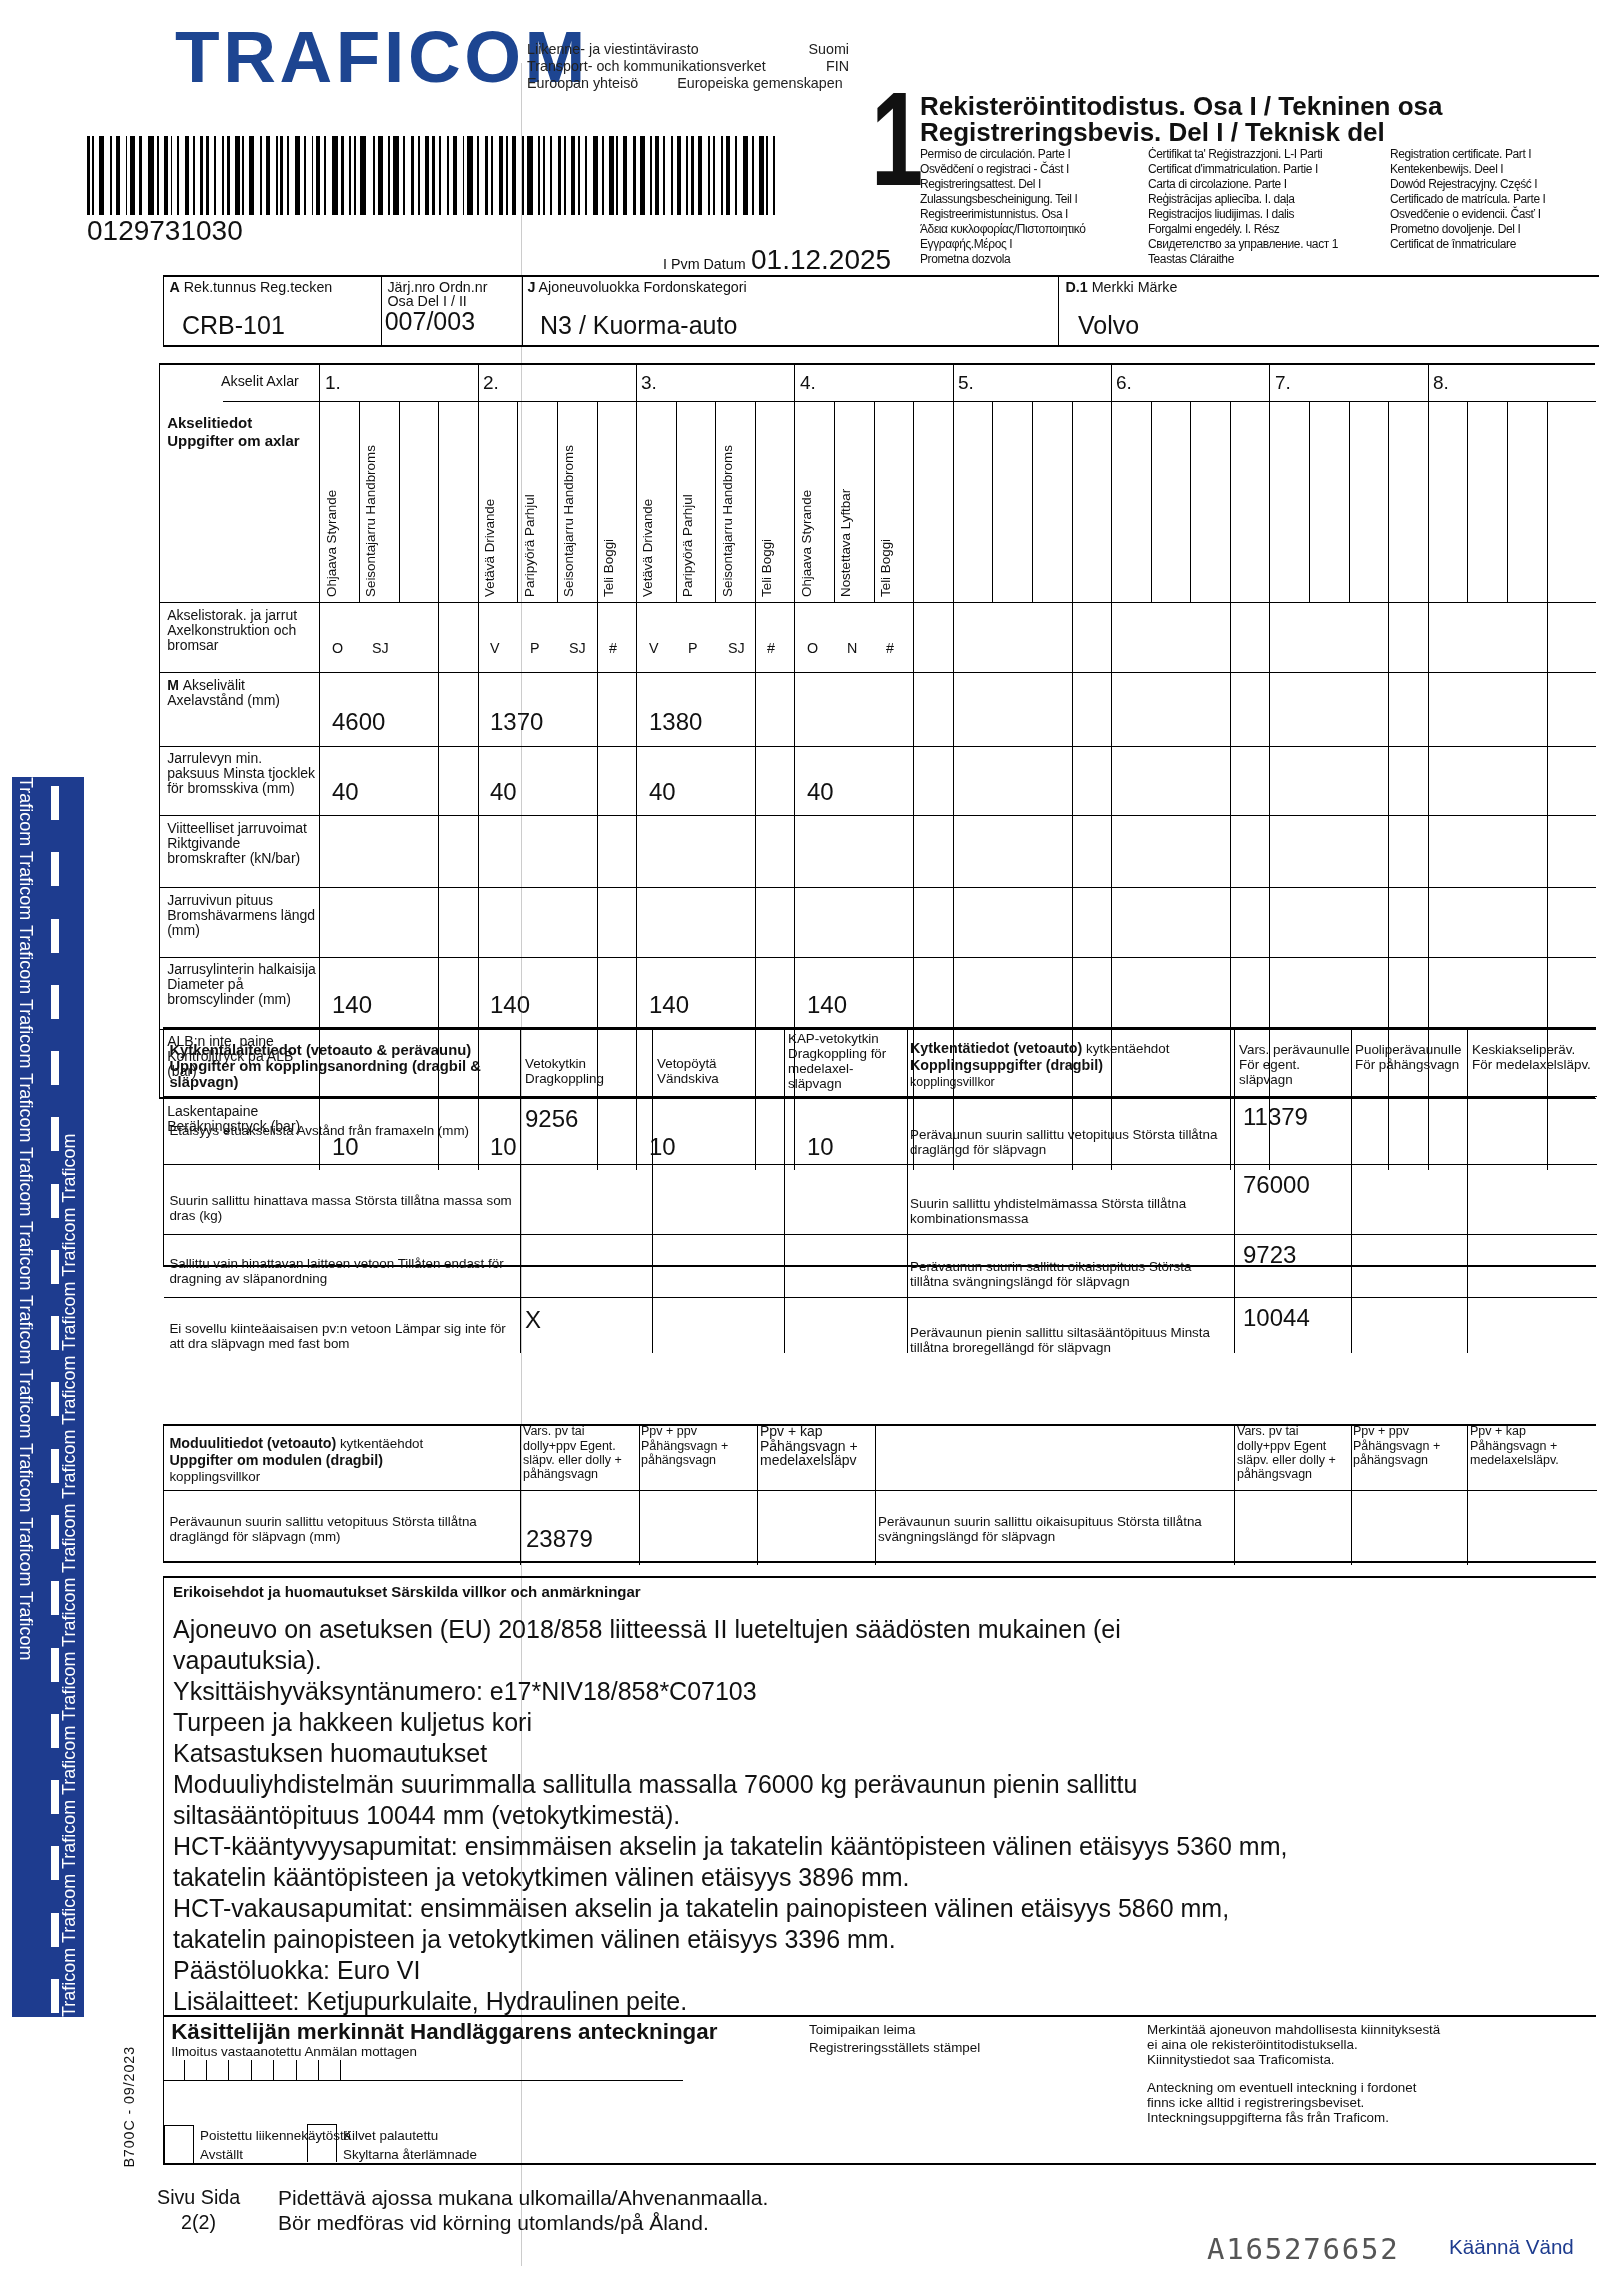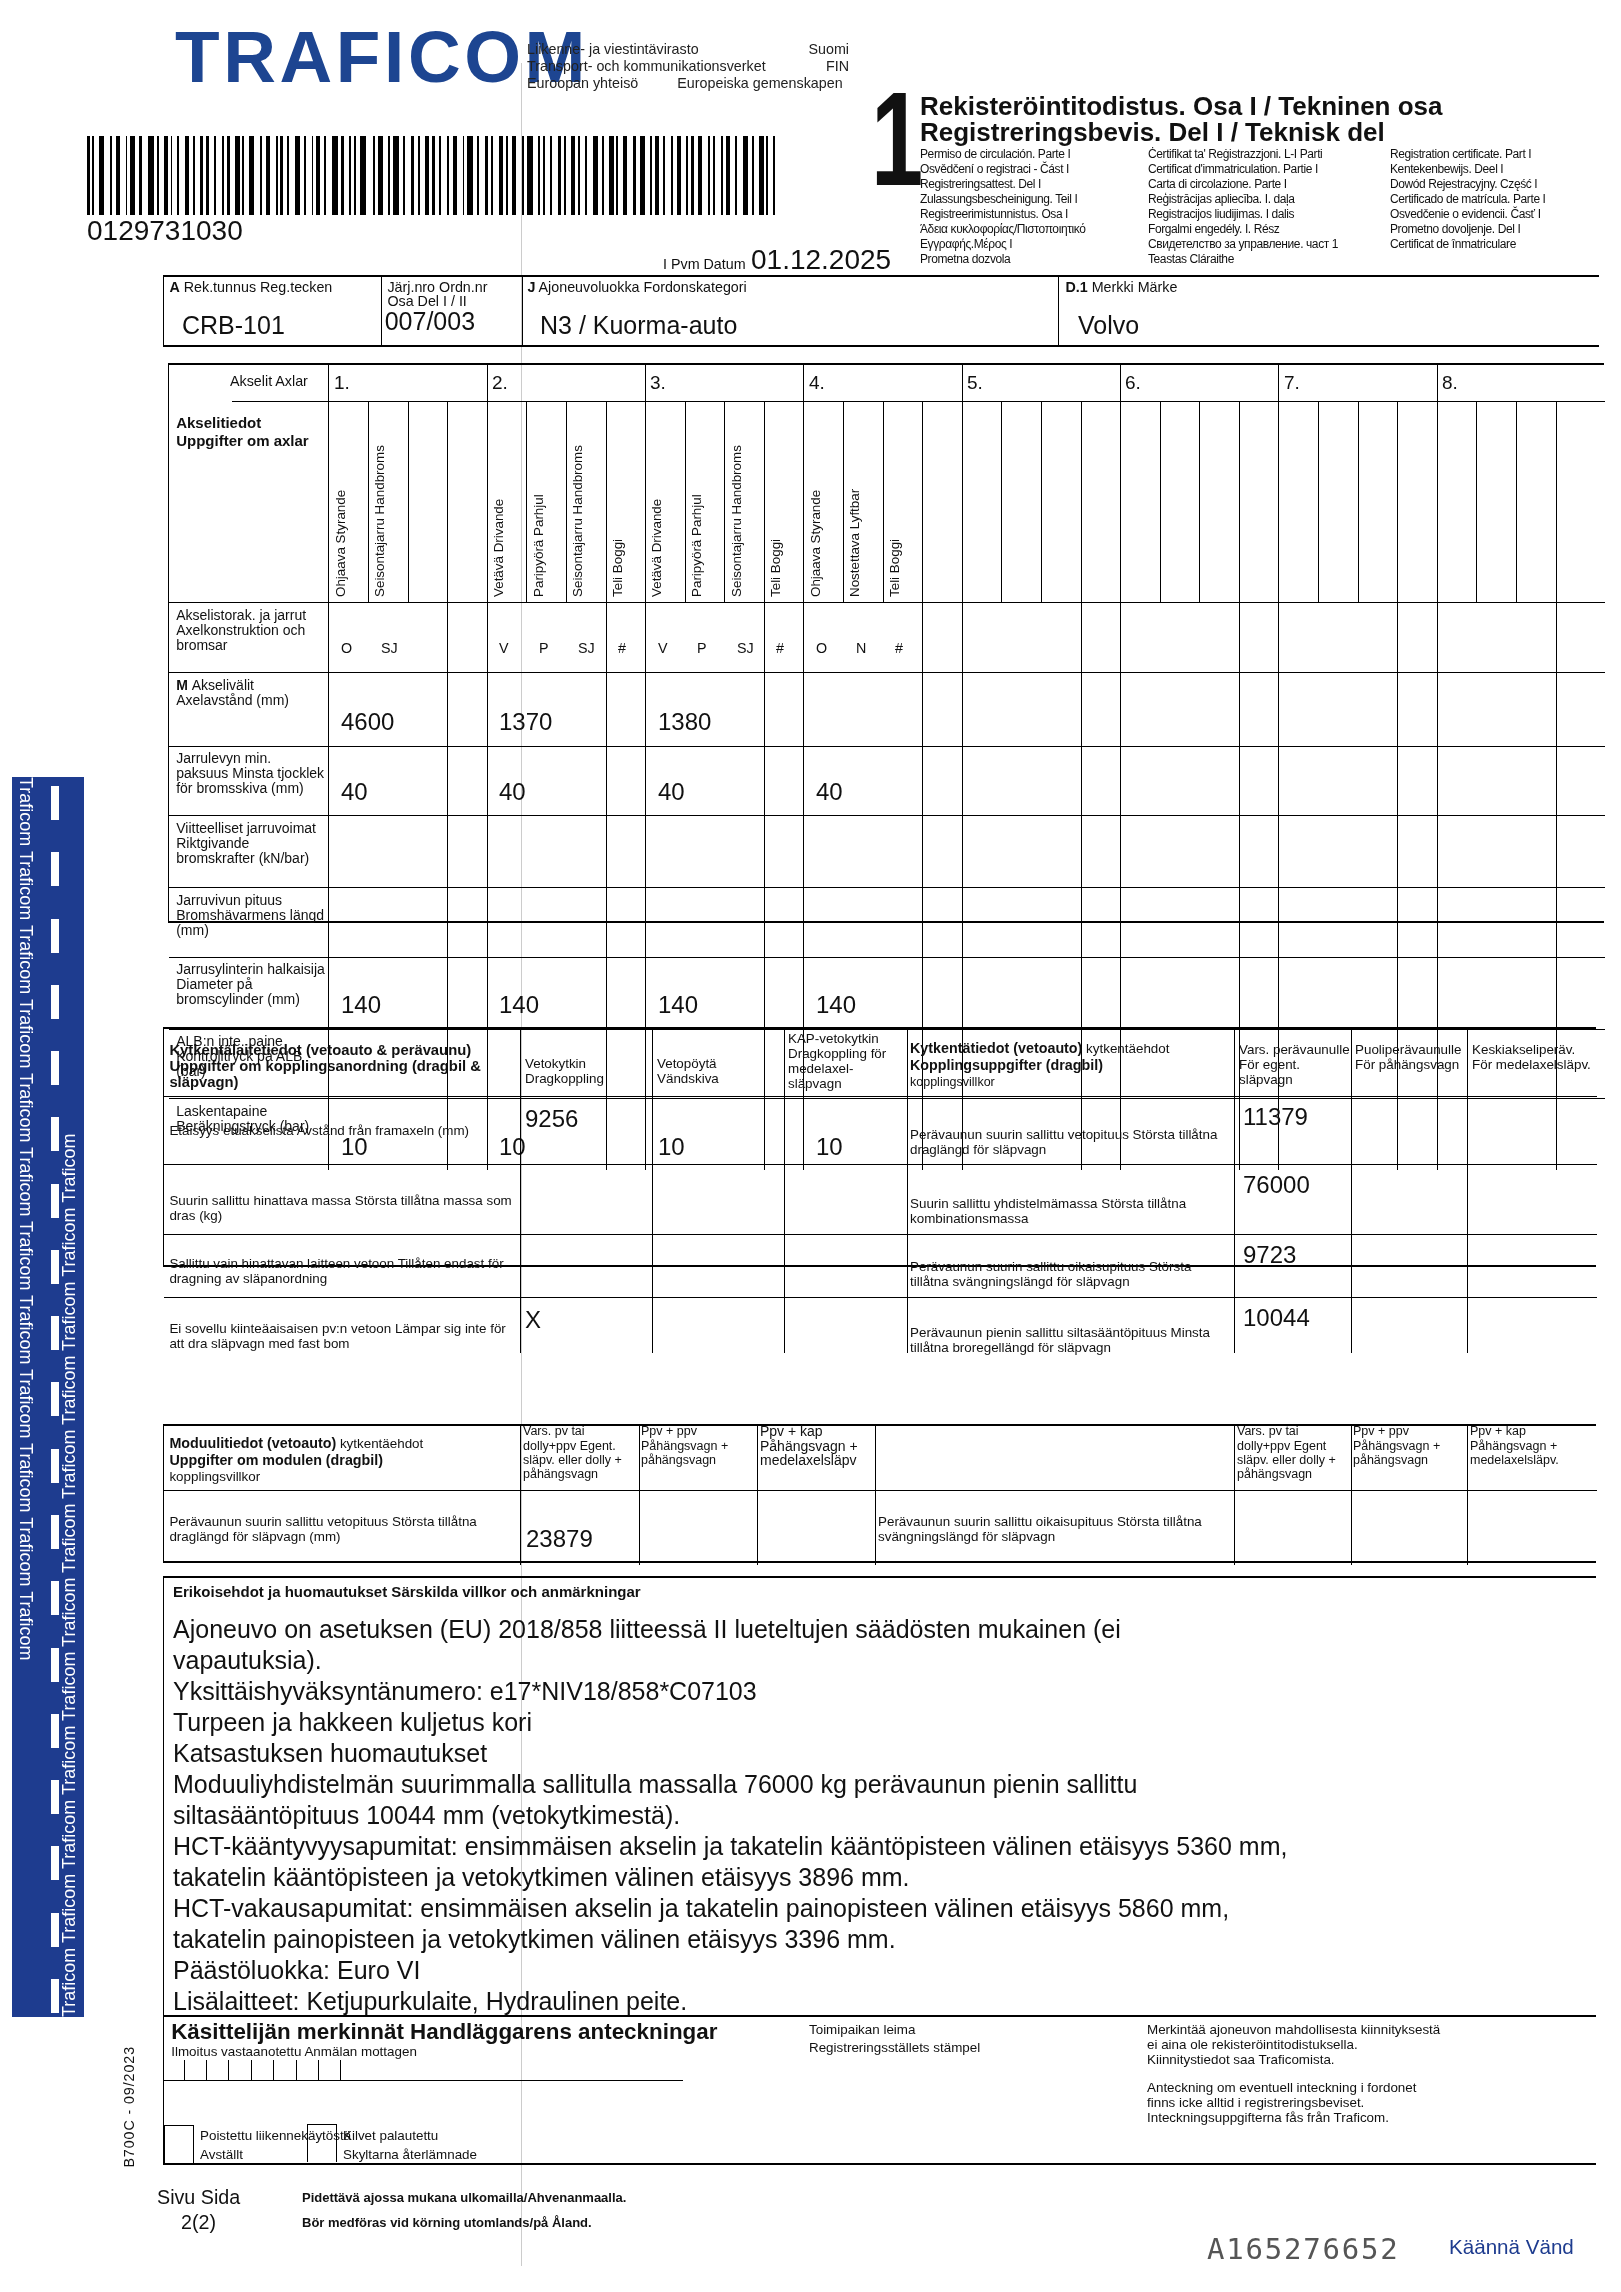--- a/index.html
+++ b/index.html
@@ -27,21 +27,21 @@
   .date .lbl { font-size: 14.3px; }
   .date .val { font-size: 28px; }
 
   
   .hbox { left: 163px; top: 275px; width: 1436px; height: 72px; border-top: 2.7px solid #000; border-bottom: 2.7px solid #000; border-left: 1.8px solid #000; }
   .hcell { position: absolute; top: 0; height: 100%; border-right: 1.8px solid #000; }
   .hcell .lbl { position: absolute; left: 5.4px; top: 2.7px; font-size: 14.3px; line-height: 14.3px; }
   .hcell .val { position: absolute; left: 18px; top: 34px; font-size: 25px; }
 
   
-  .axle { left: 168px; top: 363px; width: 1436px; height: 560px; border-top: 2.7px solid #000; border-bottom: 2.7px solid #000; border-left: 1.8px solid #000; }
+  .axle { left: 159px; top: 363px; width: 1436px; height: 736px; border-top: 2.7px solid #000; border-bottom: 2.7px solid #000; border-left: 1.8px solid #000; }
   .vline { position: absolute; width: 0; border-left: 1.3px solid #000; }
   .hline { position: absolute; height: 0; border-top: 1.8px solid #000; }
   .axle-num { position: absolute; top: 7.2px; font-size: 19px; }
   .rot { position: absolute; writing-mode: vertical-rl; transform: rotate(180deg); font-size: 13.4px; line-height: 13.4px; white-space: nowrap; }
   .rowlbl { position: absolute; left: 7.2px; font-size: 14px; line-height: 15px; }
   .cellval { position: absolute; font-size: 24px; }
   .code { position: absolute; font-size: 14.3px; }
 
   
   .coup { left: 163px; top: 1027px; width: 1433px; height: 240px; border-top: 2.7px solid #000; border-bottom: 2.7px solid #000; border-left: 1.8px solid #000; }
@@ -57,21 +57,21 @@
   .handler { left: 163px; top: 2015px; width: 1433px; height: 150px; border-top: 2.7px solid #000; border-bottom: 2.7px solid #000; border-left: 1.8px solid #000; }
   .checkbox { position: absolute; width: 29.6px; height: 38px; border: 1.8px solid #000; border-bottom: none; }
 
   .side-strip { left: 11.6px; top: 777px; width: 72px; height: 1240px; background: #1e3c8f; overflow: hidden; }
   .side-text { position: absolute; writing-mode: vertical-rl; color: #fff; font-size: 18px; white-space: nowrap; line-height: 19.7px; }
   .side-dash { position: absolute; left: 39px; width: 8px; height: 34px; background: #fff; }
 
   .form-code { left: 121px; top: 2046px; writing-mode: vertical-rl; transform: rotate(180deg); font-size: 14.3px; letter-spacing: 0.9px; }
 
   .footer-page { left: 157px; top: 2185px; font-size: 19.7px; line-height: 25px; text-align: center; }
-  .footer-carry { left: 278px; top: 2185px; font-size: 13px; line-height: 25px; font-weight: bold; margin-left: 24px; }
+  .footer-carry { left: 278px; top: 2185px; font-size: 21px; line-height: 25px; font-weight: normal; }
   .serial { left: 1207px; top: 2232px; font-size: 29px; font-family: "DejaVu Sans Mono", monospace; color: #555; letter-spacing: 1.8px; }
   .turn { left: 1449px; top: 2235px; font-size: 20.6px; color: #1e3c8f; }
   .fold { left: 521px; top: 63px; width: 0; height: 2203px; border-left: 0.9px solid #ccc; }
 </style>
 </head>
 <body>
 
 <div class="abs fold"></div>
 
 <div class="abs logo">TRAFICOM</div>

